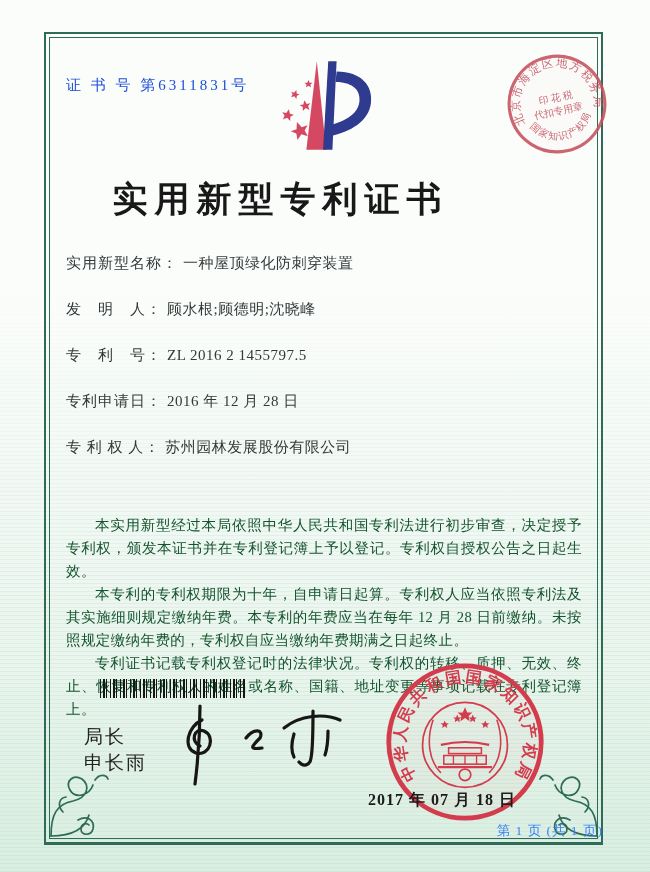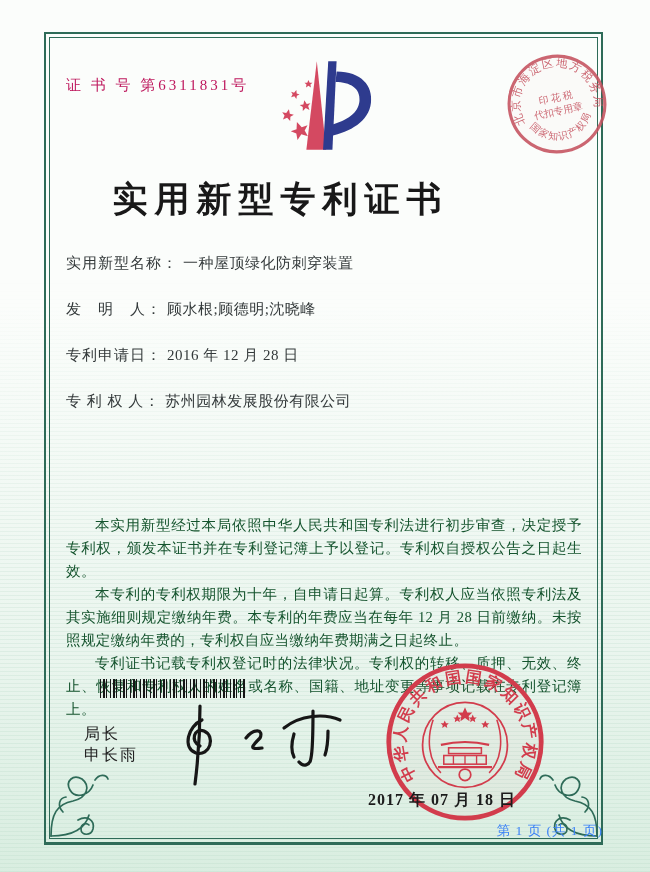--- a/index.html
+++ b/index.html
@@ -32,21 +32,21 @@
     position:absolute;left:44px;top:32px;width:555px;height:808px;
     border:2px solid var(--border-green);
     border-bottom-width:3px;
   }
   .frame-inner{
     position:absolute;inset:3px;
     border:1px solid var(--border-green);
   }
   .cert-no{
     position:absolute;left:66px;top:76px;
-    font-size:15px;letter-spacing:3px;color:#be185d;
+    font-size:15px;letter-spacing:3px;color:#1d4ed8;
   }
   .logo{position:absolute;left:264px;top:58px;}
   .tax-stamp{
     position:absolute;left:505px;top:52px;
     transform:rotate(-12deg);opacity:.88;
   }
   .title{
     position:absolute;left:44px;top:176px;width:473px;
     text-align:center;font-size:35px;font-weight:600;
     letter-spacing:7px;color:#181818;
@@ -63,21 +63,21 @@
   .paras p{margin:0;text-indent:2em;}
   .barcode{
     position:absolute;left:100px;top:679px;width:146px;height:19px;
     background:repeating-linear-gradient(90deg,
       #151515 0 1px,transparent 1px 3px,
       #151515 3px 5px,transparent 5px 6px,
       #151515 6px 7px,transparent 7px 10px);
   }
   .director{position:absolute;left:84px;top:724px;
     font-family:Liberation Mono, monospace;
-    font-size:16px;color:#222;letter-spacing:2px;}
+    font-size:19px;color:#222;letter-spacing:2px;}
   .director .name{}
   .signature{position:absolute;left:148px;top:698px;}
   .office-seal{position:absolute;left:383px;top:660px;}
   .seal-date{
     position:absolute;left:368px;top:790px;
     font-size:16px;font-weight:700;letter-spacing:1px;color:#1c1c1c;
   }
   .footer{
     position:absolute;left:44px;top:822px;width:559px;
     text-align:right;font-size:13.5px;color:#3b82f6;letter-spacing:1px;
@@ -131,20 +131,23 @@
 </svg>
 
 <div class="title">实用新型专利证书</div>
 
 <div class="fields">
   <div class="field-row">
     <span class="lab">实用新型名称：</span><span class="val">一种屋顶绿化防刺穿装置</span>
   </div>
   <div class="field-row">
     <span class="lab">发　明　人：</span><span class="val">顾水根;顾德明;沈晓峰</span>
+  </div>
+  <div class="field-row">
+    <span class="lab">专　利　号：</span><span class="val">ZL 2016 2 1455797.5</span>
   </div>
   <div class="field-row">
     <span class="lab">专利申请日：</span><span class="val">2016 年 12 月 28 日</span>
   </div>
   <div class="field-row">
     <span class="lab">专 利 权 人：</span><span class="val">苏州园林发展股份有限公司</span>
   </div>
 </div>
 
 <div class="paras">

